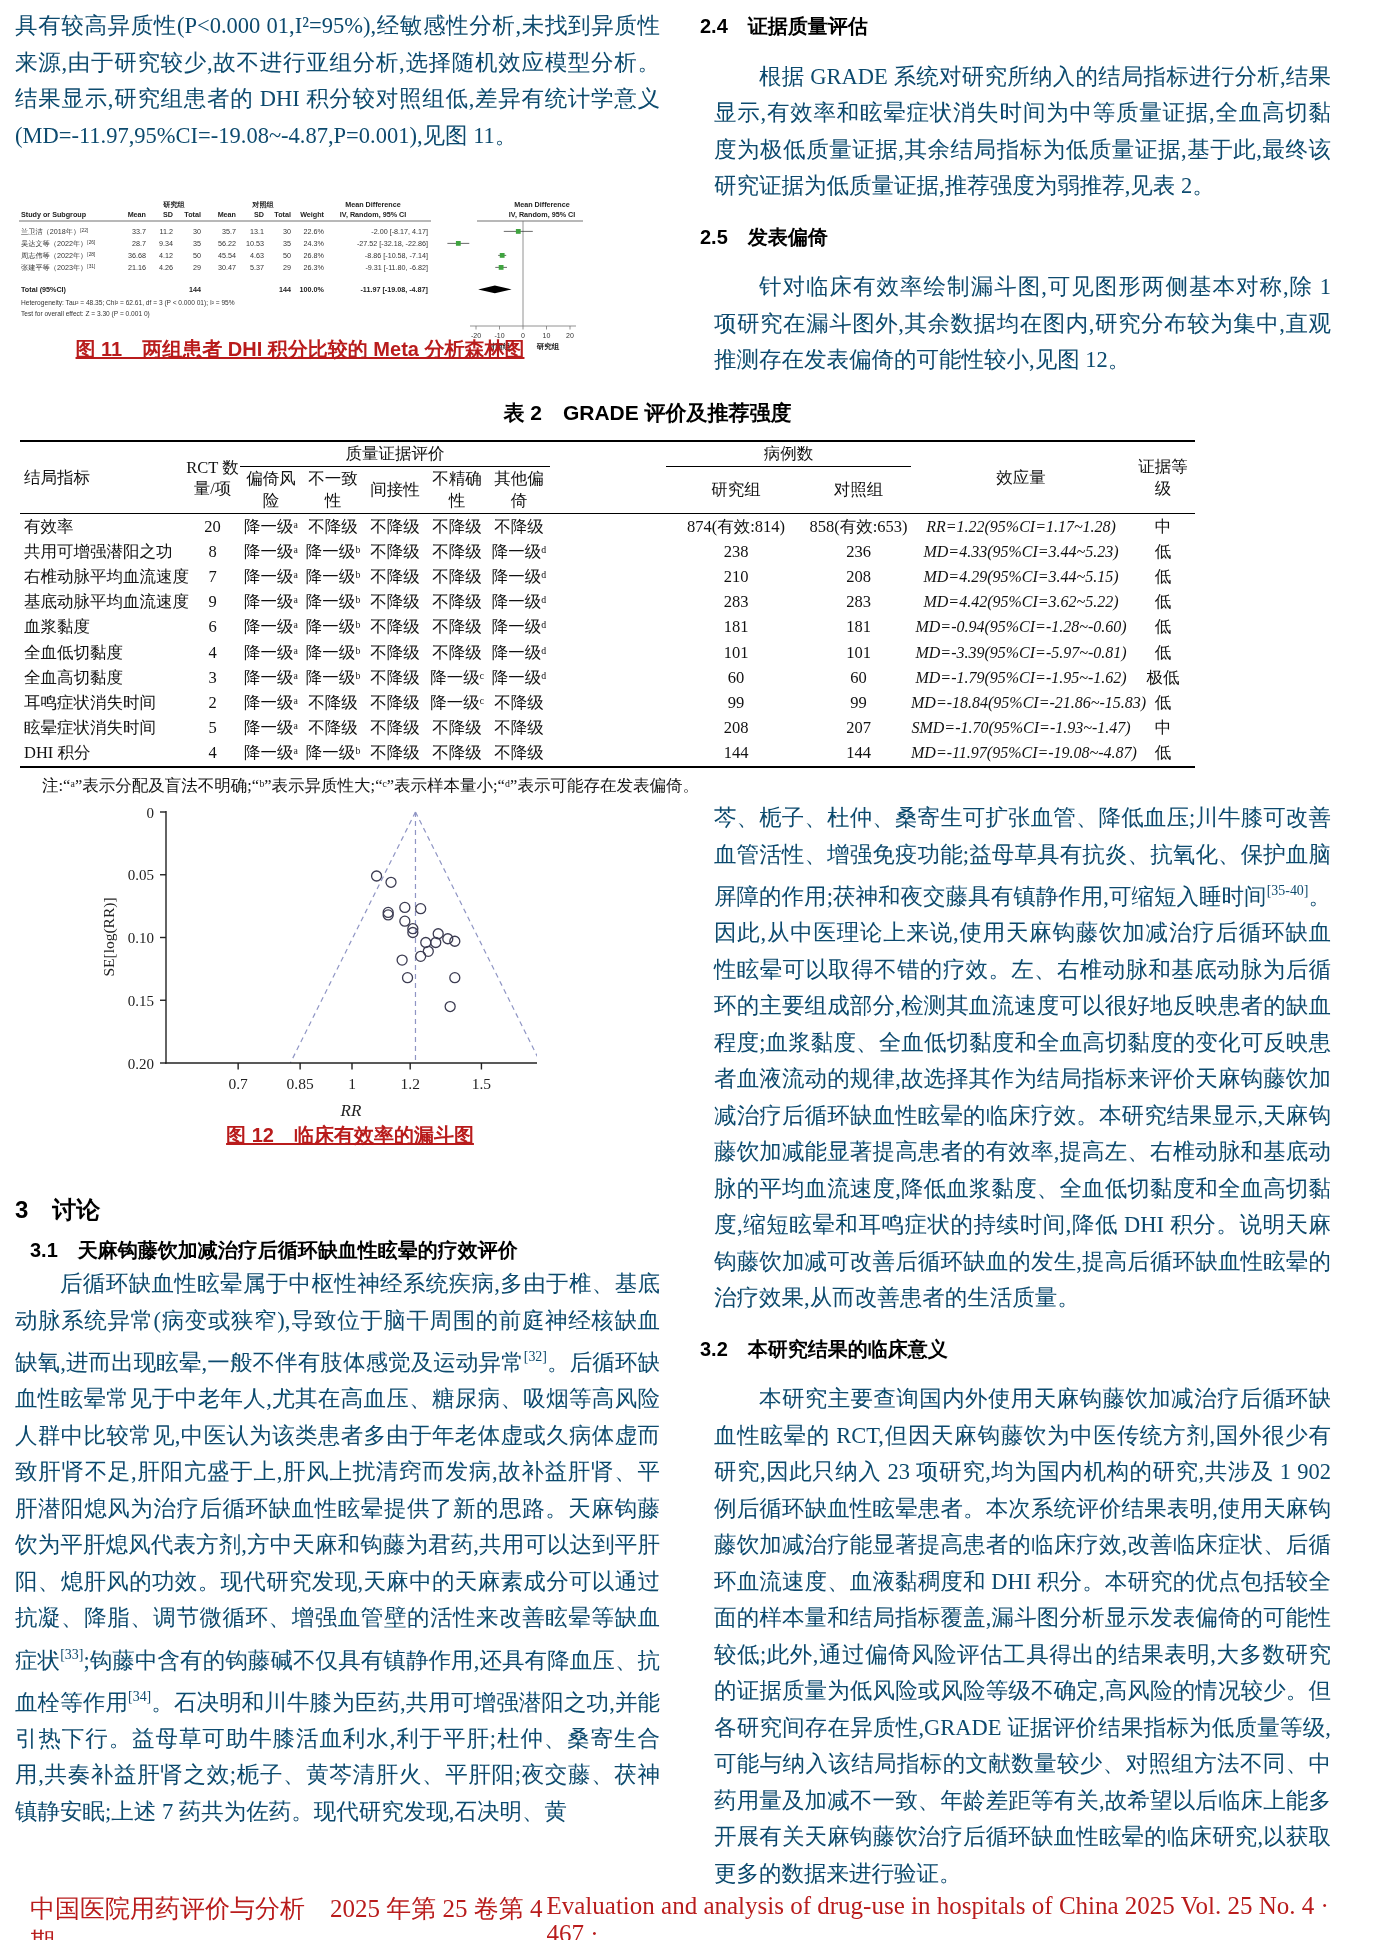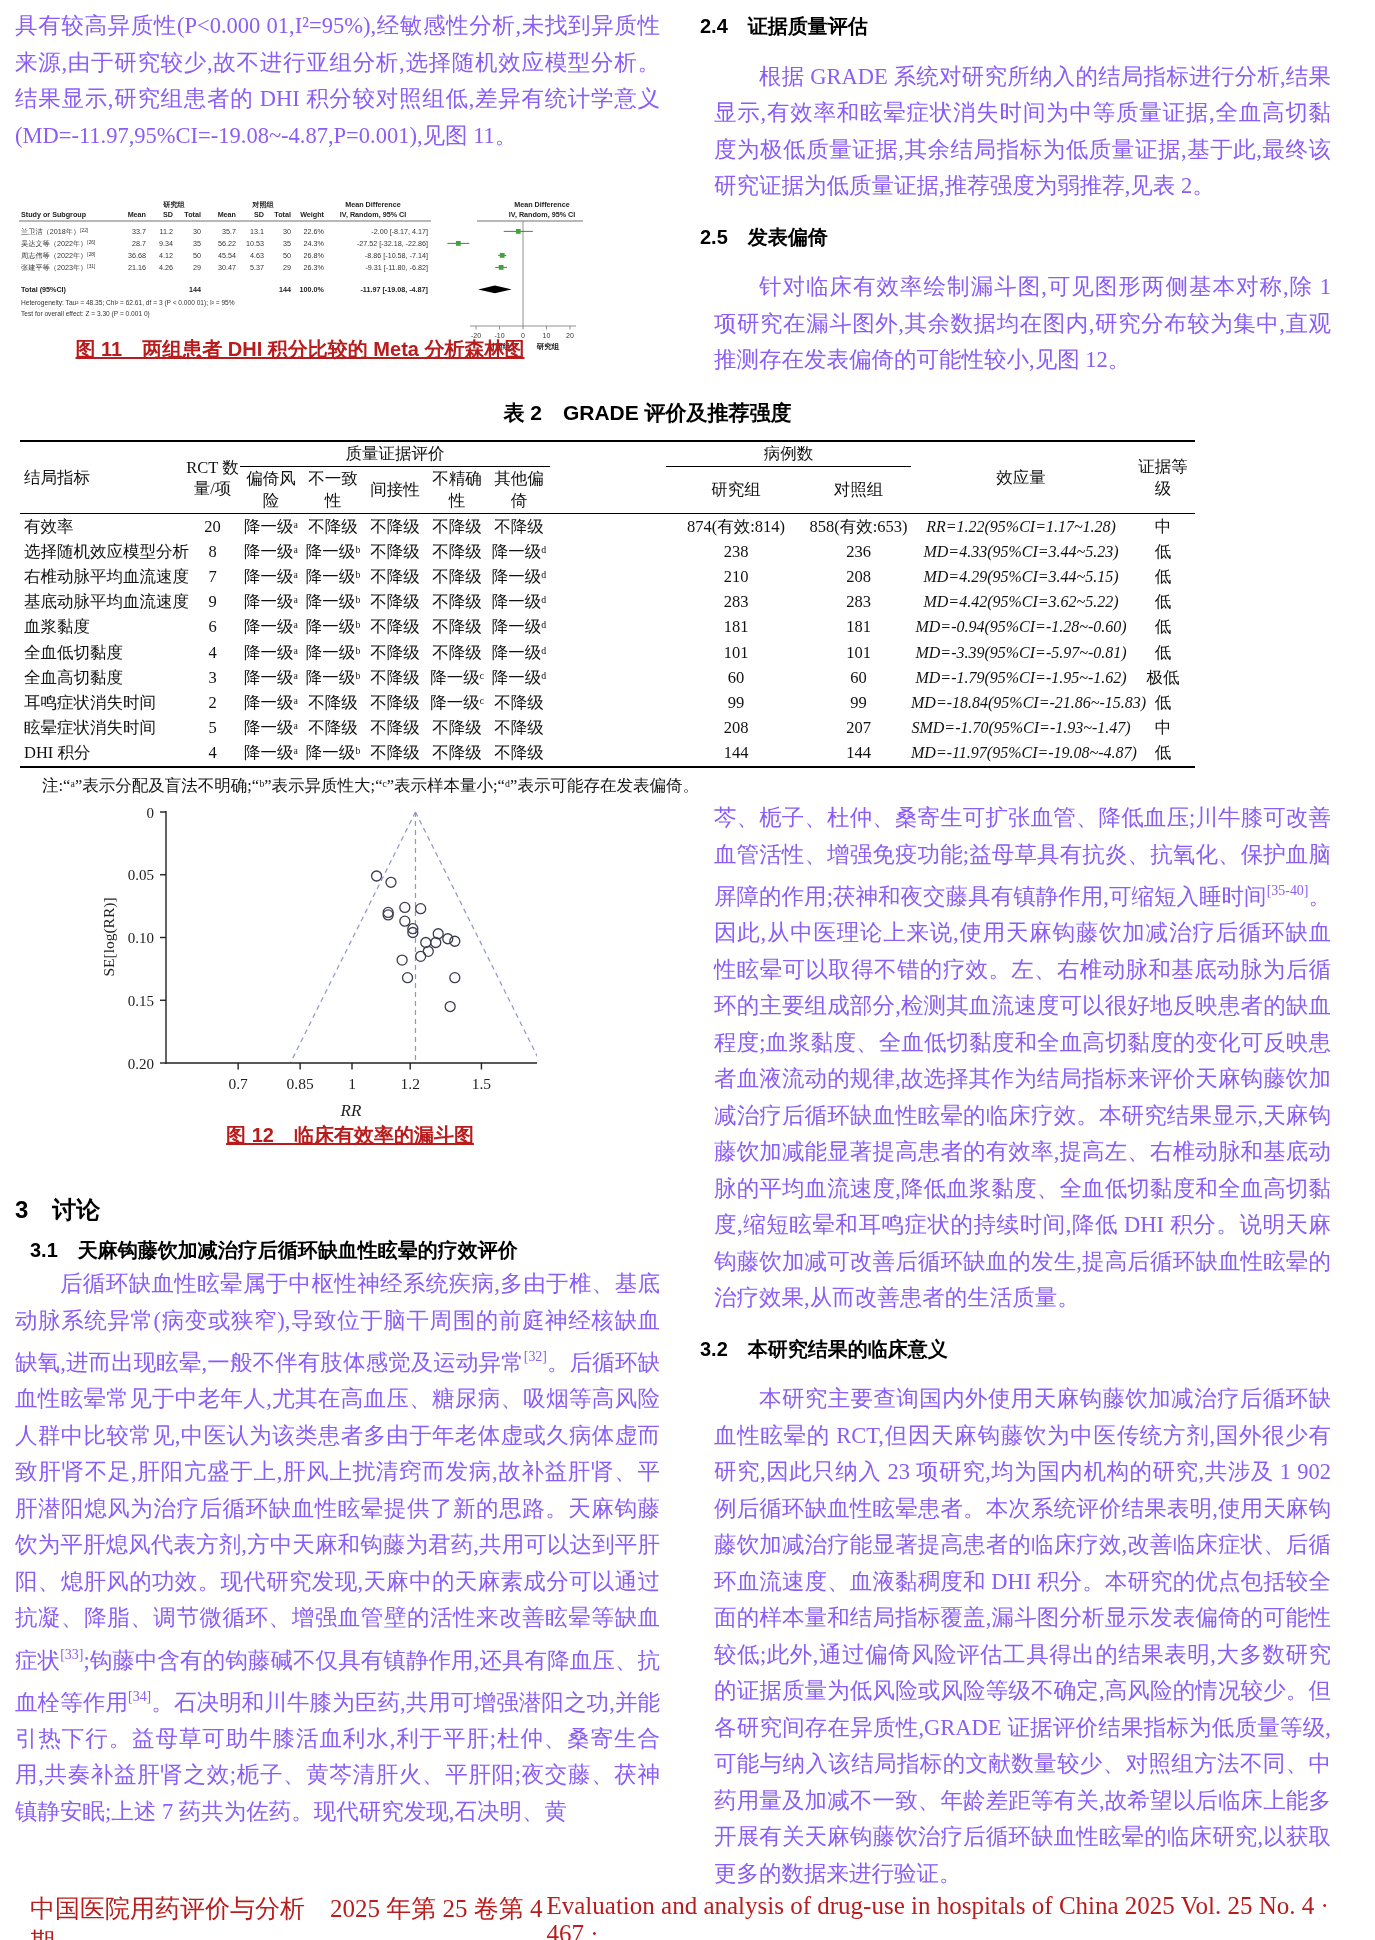--- a/index.html
+++ b/index.html
@@ -1,20 +1,20 @@
 <!DOCTYPE html>
 <html><head>
 <meta charset="utf-8">
 <style>
   html,body{margin:0;padding:0;background:#ffffff;}
   .page{position:relative;width:1375px;height:1940px;background:#fff;overflow:hidden;
         font-family:"Liberation Serif","DejaVu Serif",serif;color:#151515;}
   .abs{position:absolute;}
   p{margin:14px;}
-  .col-text{font-size:22.5px;line-height:36.5px;text-align:justify;color:#8b5cf6;}
+  .col-text{font-size:22.5px;line-height:36.5px;text-align:justify;color:#0c4a6e;}
   .indent{text-indent:2em;}
   sup{font-size:0.62em;}
   .heading{font-family:"Liberation Sans","DejaVu Sans",sans-serif;font-weight:700;
            font-size:20px;line-height:36.5px;color:#000;}
   .h3{font-size:24px;line-height:40px;}
   .figcap{font-family:"Liberation Sans","DejaVu Sans",sans-serif;font-weight:700;
           font-size:20px;text-align:center;color:#b91c1c;text-decoration:underline;}
   
   #table2-block{left:20px;top:399px;width:1175px;}
   .t2caption{text-align:center;font-family:"Liberation Sans","DejaVu Sans",sans-serif;
@@ -191,21 +191,21 @@
             <td>不降级</td>
             <td>不降级</td>
             <td>不降级</td>
             <td></td>
             <td>874(有效:814)</td>
             <td>858(有效:653)</td>
             <td class="c-effect">RR=1.22(95%CI=1.17~1.28)</td>
             <td>中</td>
           </tr>
           <tr>
-            <td class="c-left">选择随机效应模型分析</td>
+            <td class="c-left">共用可增强潜阳之功</td>
             <td>8</td>
             <td>降一级ᵃ</td>
             <td>降一级ᵇ</td>
             <td>不降级</td>
             <td>不降级</td>
             <td>降一级ᵈ</td>
             <td></td>
             <td>238</td>
             <td>236</td>
             <td class="c-effect">MD=4.33(95%CI=3.44~5.23)</td>

